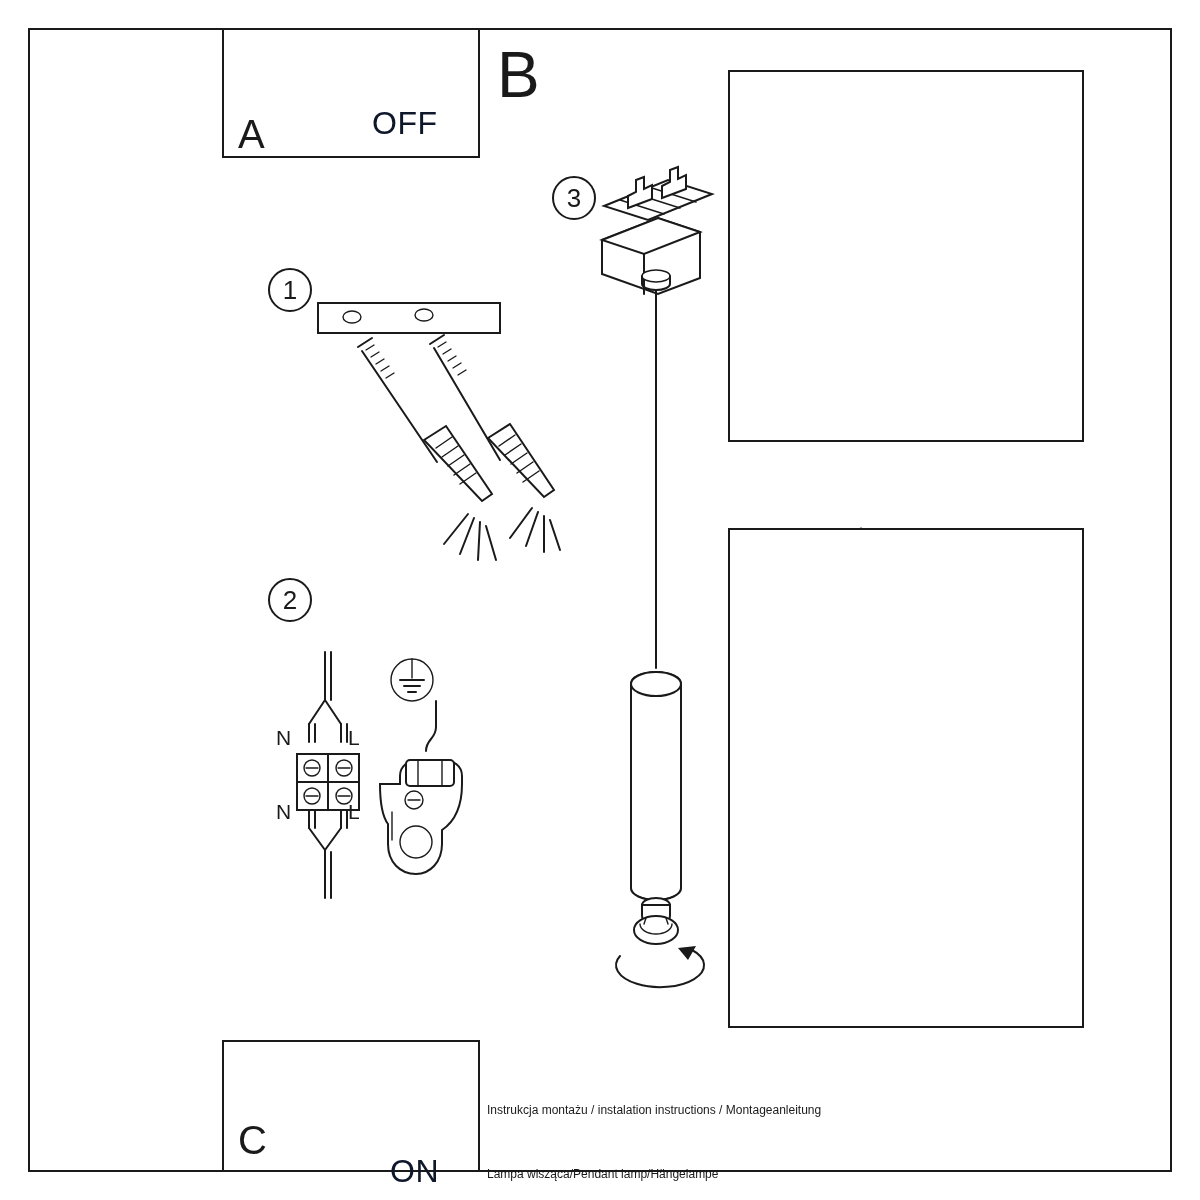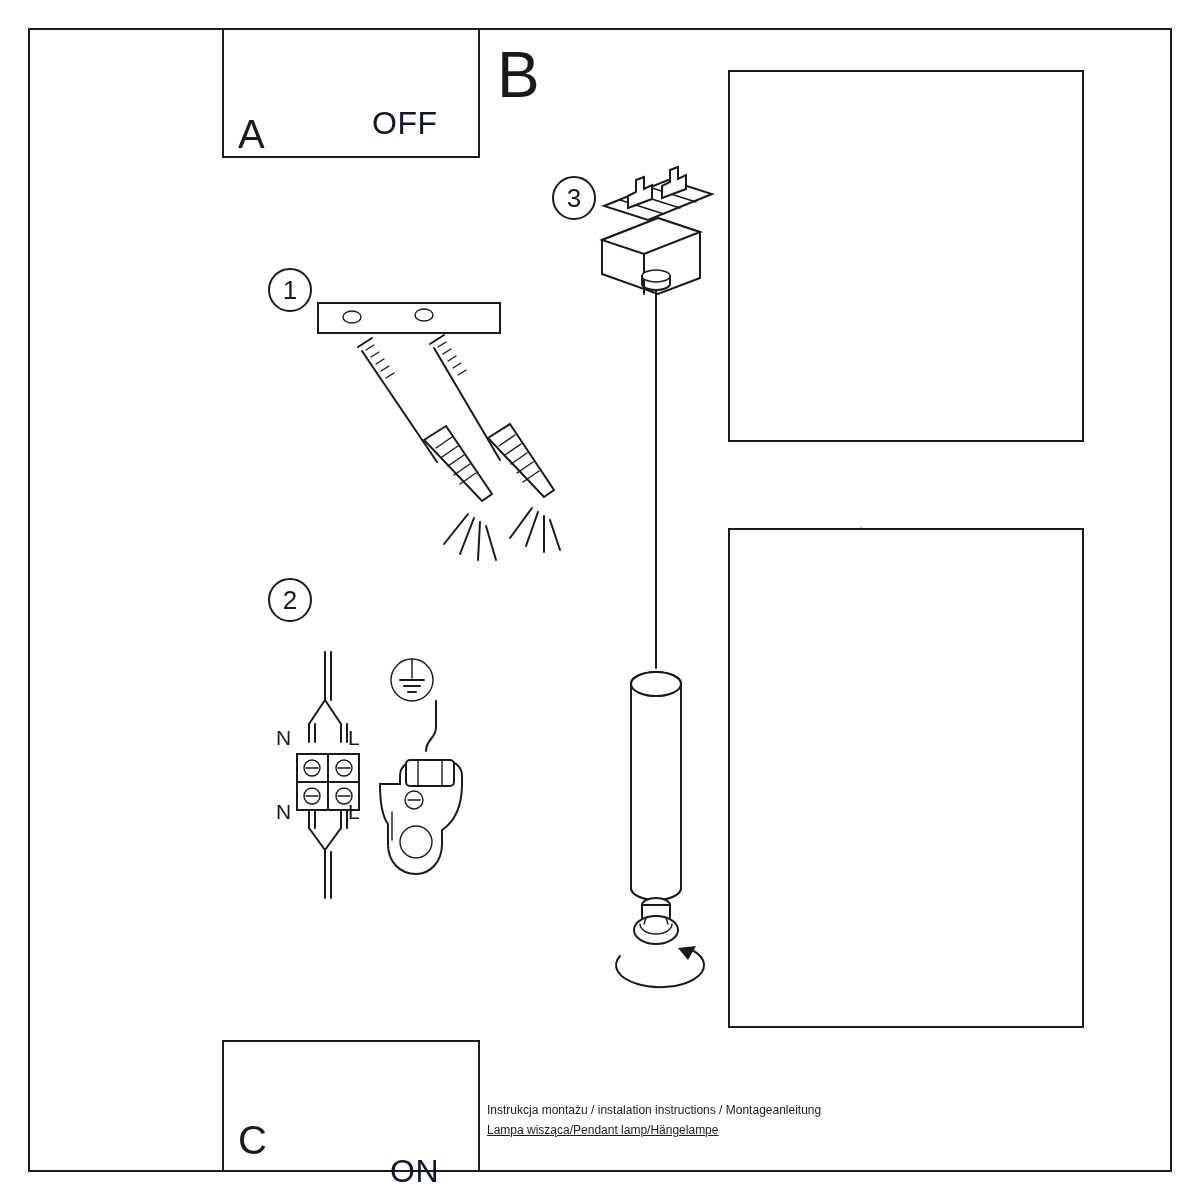--- a/index.html
+++ b/index.html
@@ -111,21 +111,21 @@
   #nl-l-bot { left: 348px; top: 800px; }
 
   .caption {
     position: absolute;
     font-size: 12px;
     color: #1a1a1a;
     line-height: 20px;
     white-space: nowrap;
   }
   #caption-1 { left: 487px; top: 1100px; }
-  #caption-2 { left: 487px; top: 1120px; text-decoration: underline; }
+  #caption-2 { left: 487px; top: 1164px; }
 
   svg.art {
     position: absolute;
     left: 0;
     top: 0;
     width: 1200px;
     height: 1200px;
     pointer-events: none;
   }
   .ln { fill: none; stroke: #1a1a1a; stroke-width: 2; stroke-linecap: round; stroke-linejoin: round; }

